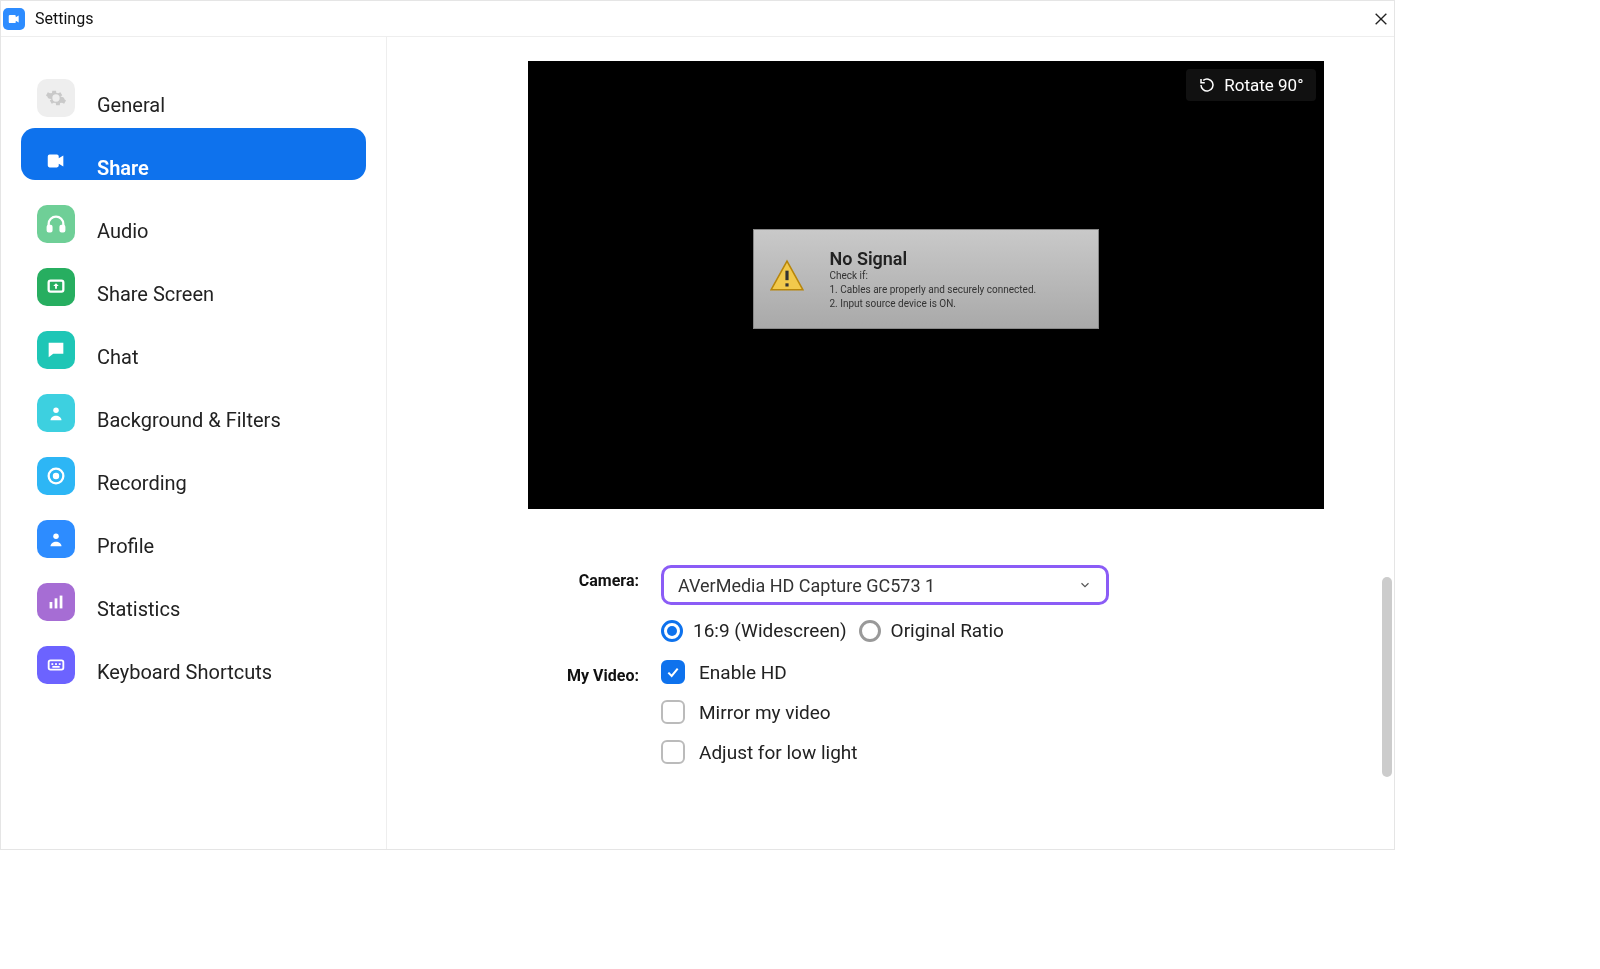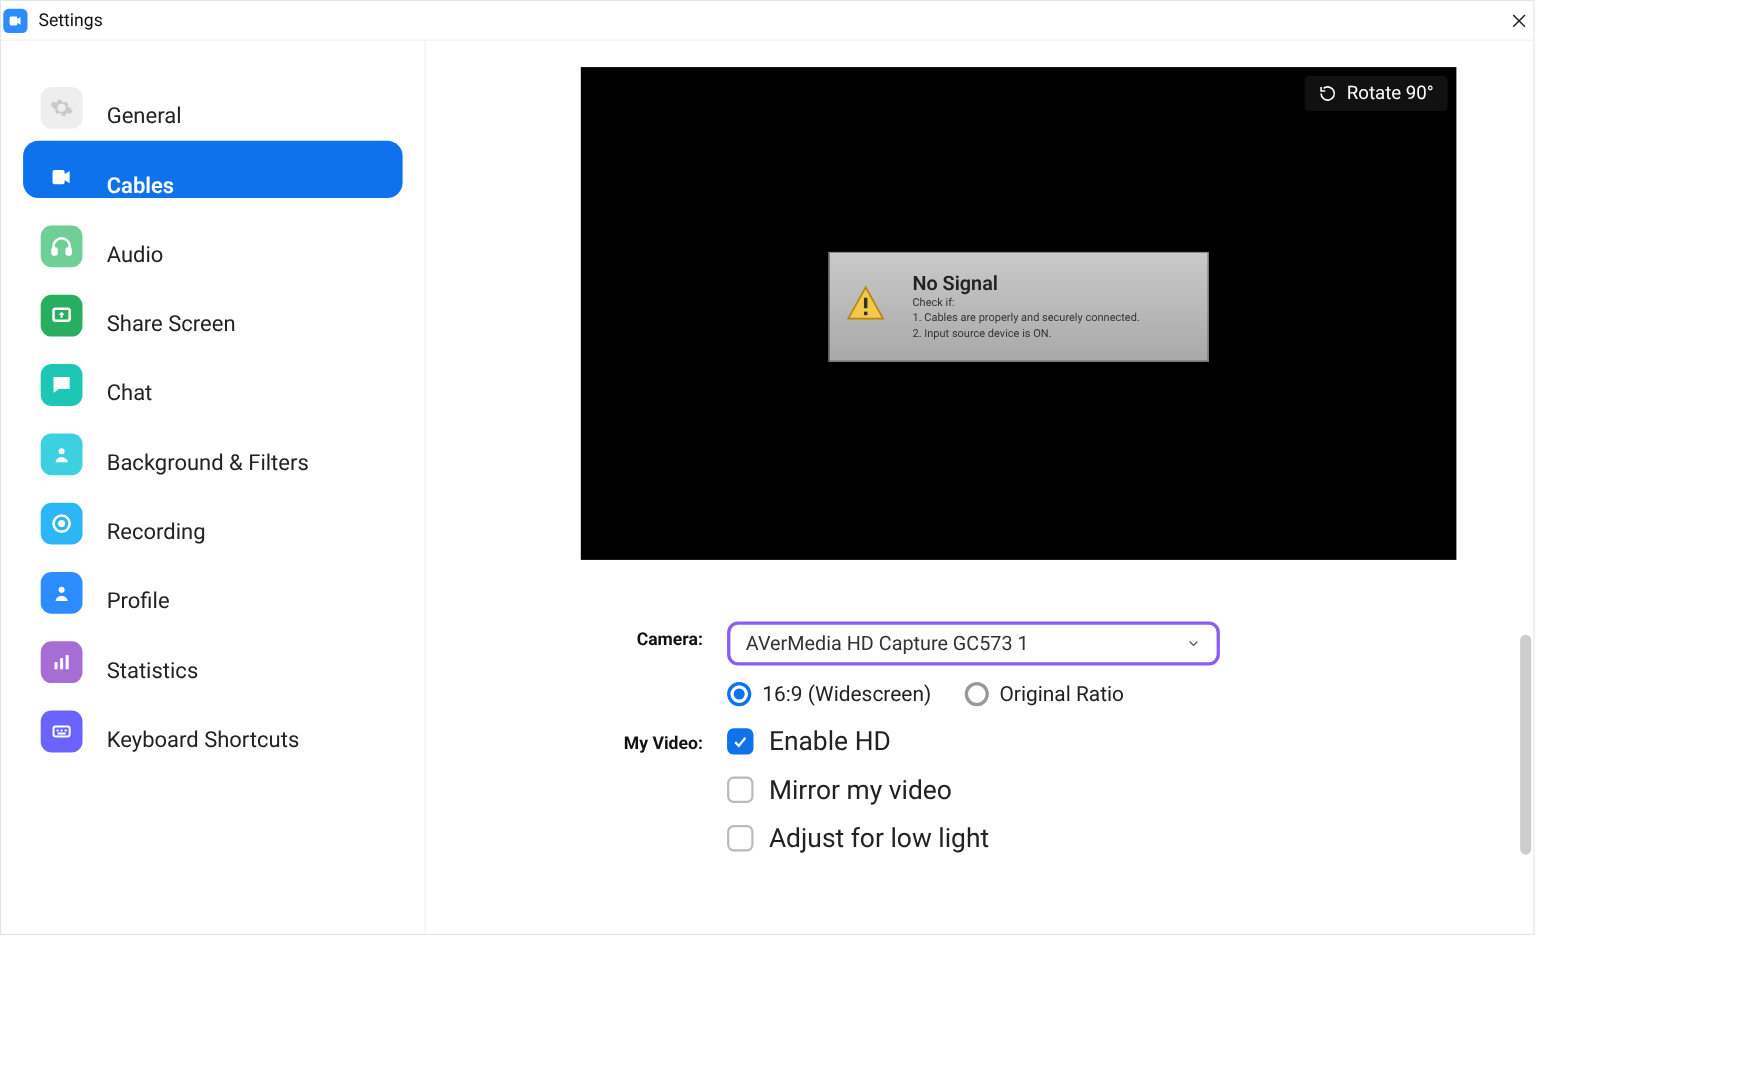--- a/index.html
+++ b/index.html
@@ -141,21 +141,21 @@
     align-items: center;
     padding: 0 14px;
     font-size: 18px;
     color: #333;
     cursor: pointer;
     justify-content: space-between;
   }
   .select svg { width: 14px; height: 14px; stroke: #555; stroke-width: 2; fill: none; }
   .radio-row {
     display: flex;
-    gap: 30px;
+    gap: 12px;
     margin-top: 14px;
     align-items: center;
   }
   .radio {
     display: flex; align-items: center; gap: 10px; cursor: pointer;
   }
   .radio .circ {
     width: 22px; height: 22px; border-radius: 50%;
     border: 3px solid #999;
     display: flex; align-items: center; justify-content: center;
@@ -169,21 +169,21 @@
     display: flex; align-items: center; gap: 14px; cursor: pointer;
     margin-bottom: 16px;
   }
   .check-row .box {
     width: 24px; height: 24px; border-radius: 6px;
     border: 2px solid #bbb; background: #fff;
     display: flex; align-items: center; justify-content: center;
   }
   .check-row.checked .box { background: #0E72ED; border-color: #0E72ED; }
   .check-row.checked .box svg { width: 16px; height: 16px; stroke: #fff; stroke-width: 3; fill: none; }
-  .check-row span.t { font-size: 24px; color: #222; }
+  .check-row span.t { font-size: 19px; color: #222; }
   .scroll-track {
     position: absolute;
     right: 2px;
     top: 540px;
     width: 10px;
     height: 230px;
     background: transparent;
   }
   .scroll-thumb {
     width: 10px; height: 200px;
@@ -221,21 +221,21 @@
         </div>
         <div class="label">General</div>
       </div>
 
       <div class="side-item active">
         <div class="icon-wrap">
           <svg viewBox="0 0 24 24" fill="#fff">
               <path d="M3 7a2 2 0 0 1 2-2h8a2 2 0 0 1 2 2v2l5-3v12l-5-3v2a2 2 0 0 1-2 2H5a2 2 0 0 1-2-2V7z"></path>
             </svg>
         </div>
-        <div class="label">Cables</div>
+        <div class="label">Share</div>
       </div>
 
       <div class="side-item">
         <div class="icon-wrap" style="background:#6FCF97;">
           <svg viewBox="0 0 24 24" fill="none" stroke="#fff" stroke-width="2.5">
               <path d="M4 14v-2a8 8 0 0 1 16 0v2"></path>
               <rect x="3" y="14" width="4" height="6" rx="1" fill="#fff"></rect>
               <rect x="17" y="14" width="4" height="6" rx="1" fill="#fff"></rect>
             </svg>
         </div>

